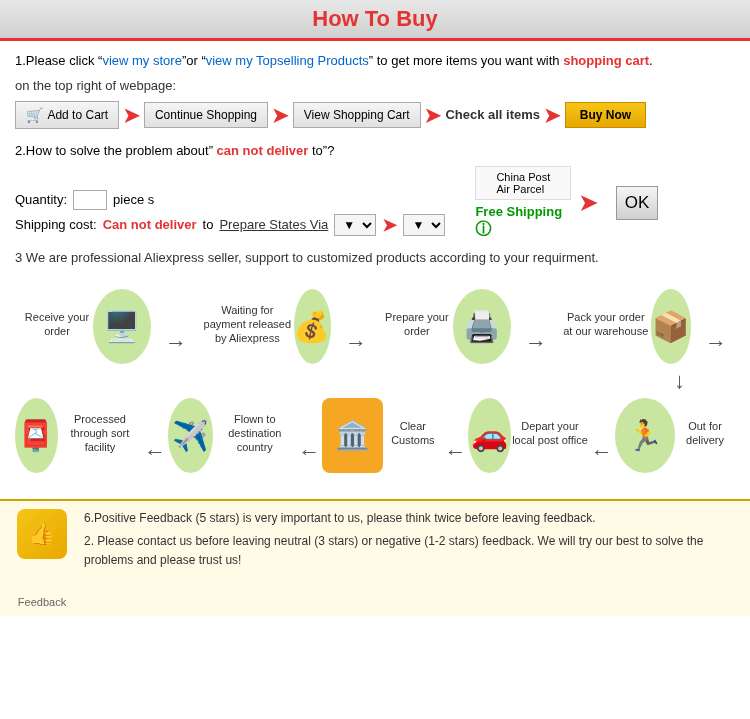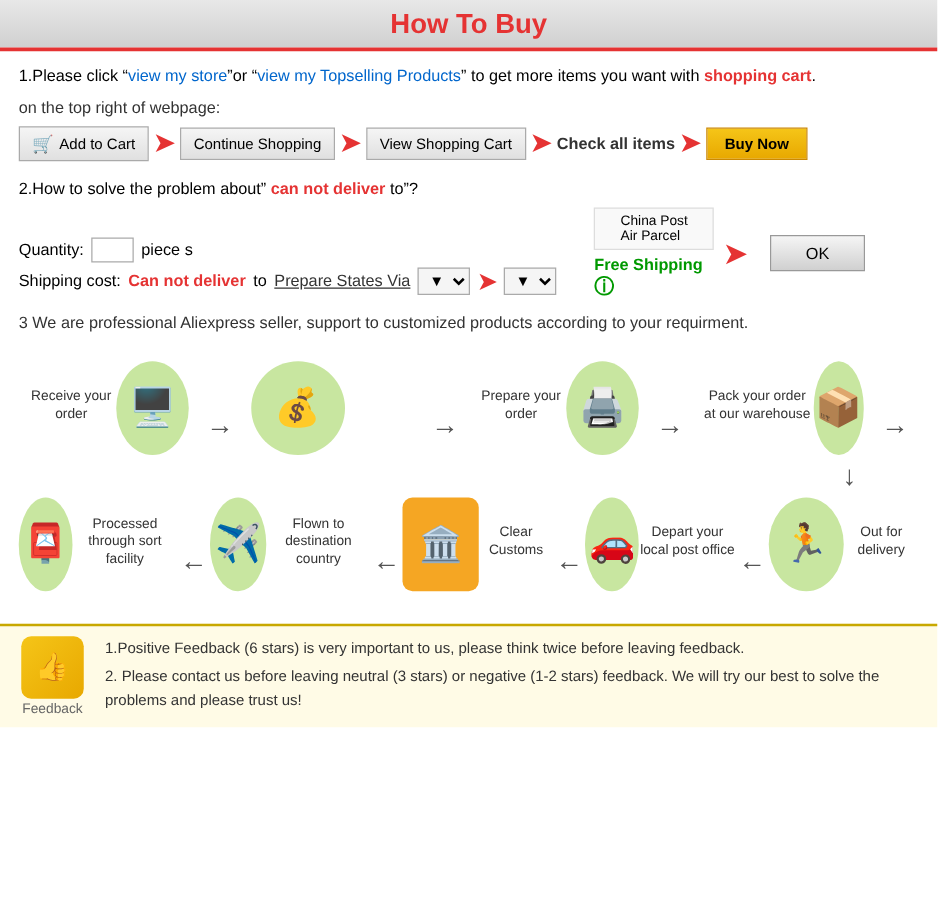--- a/index.html
+++ b/index.html
@@ -117,22 +117,22 @@
     }
     .free-shipping-box {
       color: #009900;
       font-weight: bold;
       font-size: 13px;
       text-align: left;
     }
     .ok-btn {
       background: linear-gradient(to bottom, #f5f5f5, #d0d0d0);
       border: 1px solid #999;
-      padding: 6px 28px;
-      font-size: 13px;
+      padding: 6px 8px;
+      font-size: 17px;
       cursor: pointer;
       margin-left: 10px;
     }
 
     
     .step3-text { font-size: 13px; margin-bottom: 24px; color: #333; }
 
     
     .process-section { margin-bottom: 16px; }
     .process-row {
@@ -208,20 +208,21 @@
       border-radius: 8px;
       display: flex;
       align-items: center;
       justify-content: center;
       font-size: 22px;
       margin-bottom: 2px;
     }
     .feedback-label {
       font-size: 11px;
       color: #666;
+      margin-top: 35px;
     }
     .feedback-text { font-size: 12px; color: #333; line-height: 1.6; }
     .feedback-text p { margin-bottom: 4px; }
 
     
     .cart-icon { font-size: 14px; }
   </style>
 </head>
 <body>
 
@@ -307,20 +308,21 @@
 
   <div class="process-section">
 
     <div class="process-row">
       <div class="process-item">
         <div class="process-label">Receive your order</div>
         <div class="process-icon circle-green">🖥️</div>
       </div>
       <div class="process-arrow">→</div>
       <div class="process-item">
+        <div class="process-label">Waiting for payment released by Aliexpress</div>
         <div class="process-icon circle-green">💰</div>
       </div>
       <div class="process-arrow">→</div>
       <div class="process-item">
         <div class="process-label">Prepare your order</div>
         <div class="process-icon circle-green">🖨️</div>
       </div>
       <div class="process-arrow">→</div>
       <div class="process-item">
         <div class="process-label">Pack your order at our warehouse</div>
@@ -362,16 +364,16 @@
 </div>
 
 <div class="feedback-section">
   <div class="feedback-icon-box">
     <div class="feedback-badge">
       <span>👍</span>
     </div>
     <div class="feedback-label">Feedback</div>
   </div>
   <div class="feedback-text">
-    <p>1.Positive Feedback (6 stars) is very important to us, please think twice before leaving feedback.</p>
+    <p>6.Positive Feedback (5 stars) is very important to us, please think twice before leaving feedback.</p>
     <p>2. Please contact us before leaving neutral (3 stars) or negative (1-2 stars) feedback. We will try our best to solve the problems and please trust us!</p>
   </div>
 </div>
 
 </body></html>

